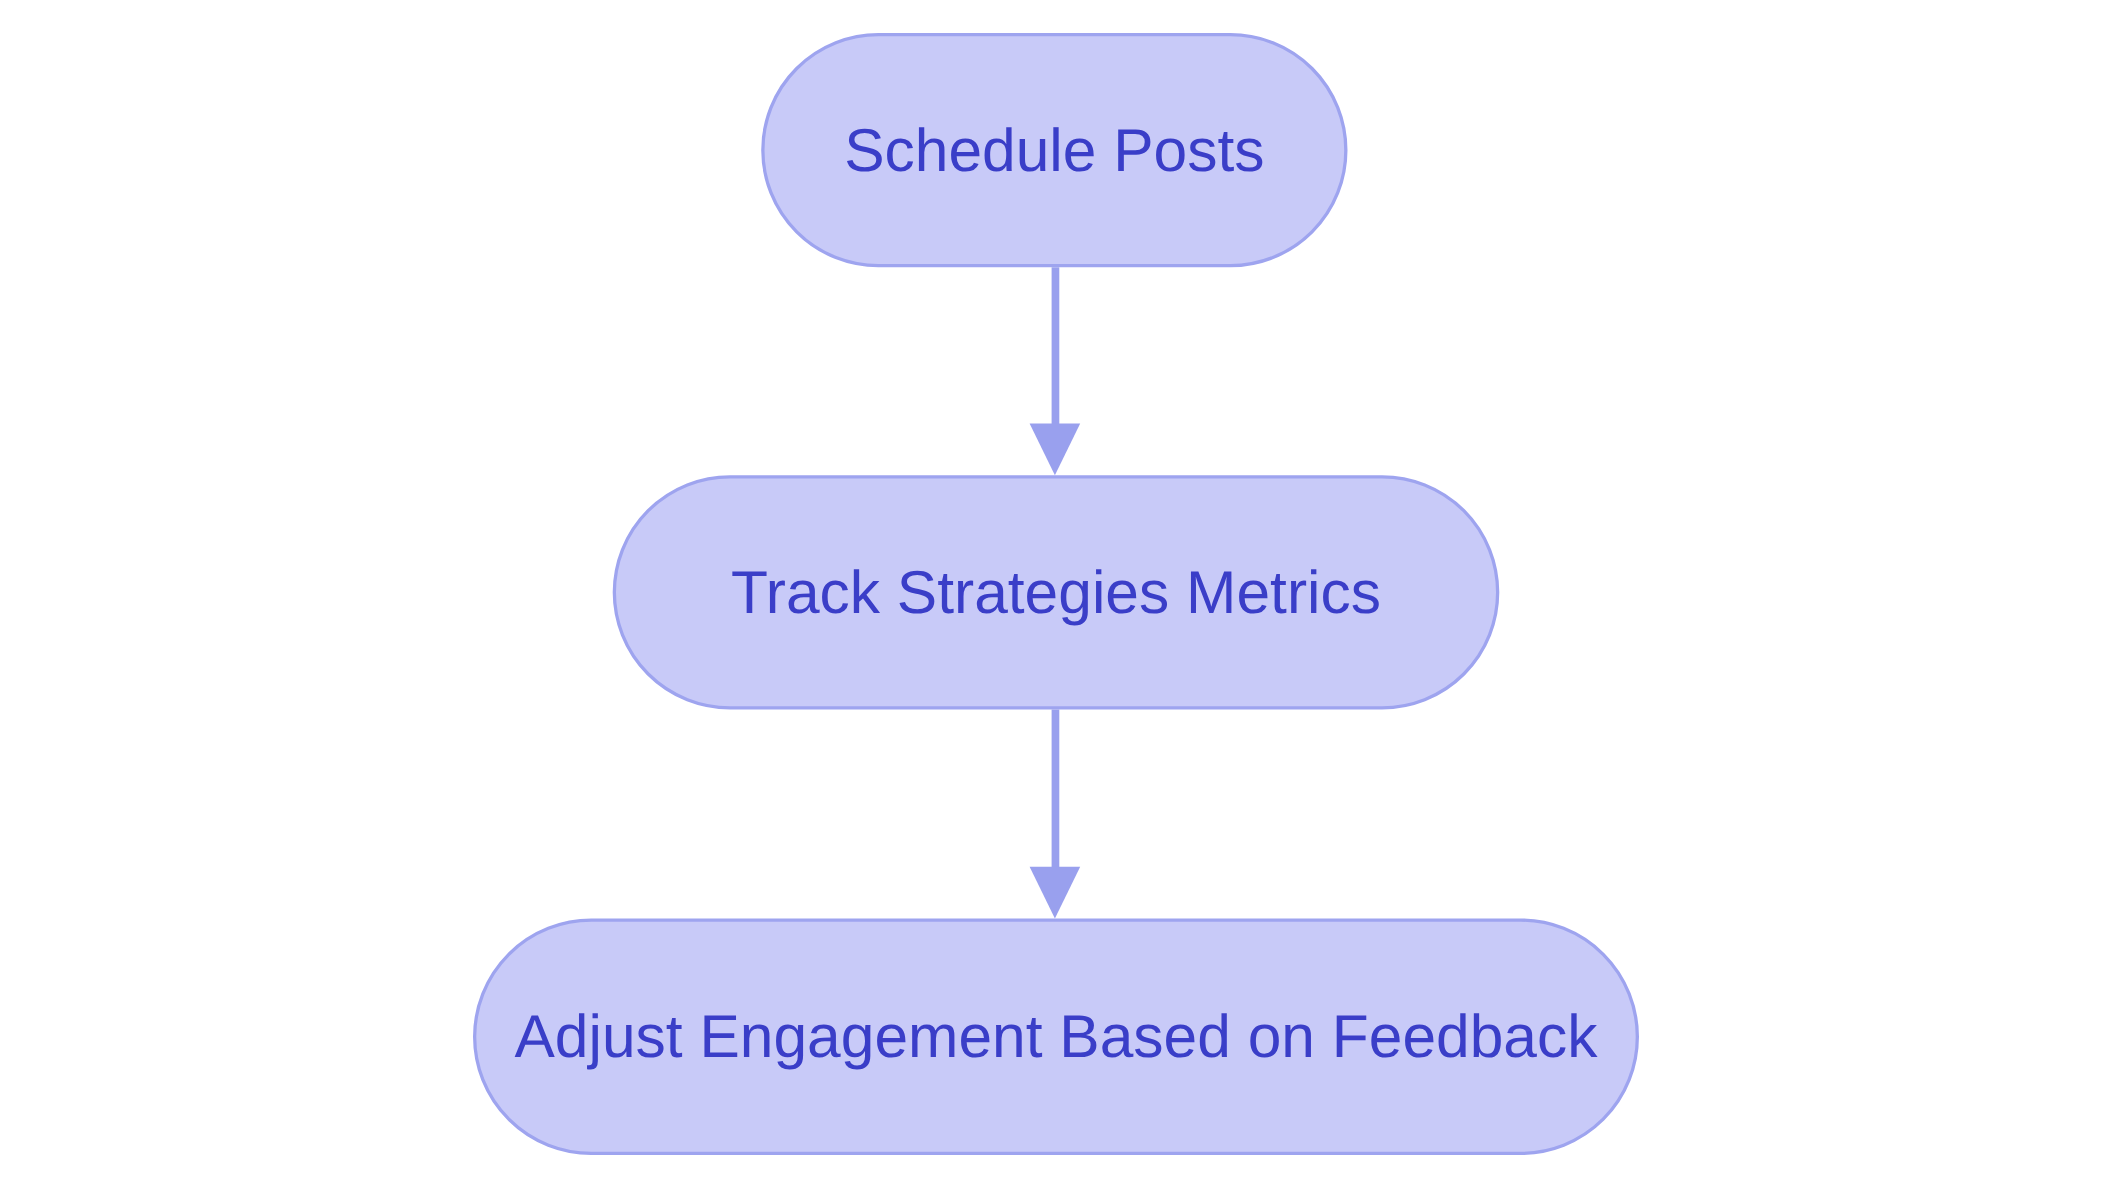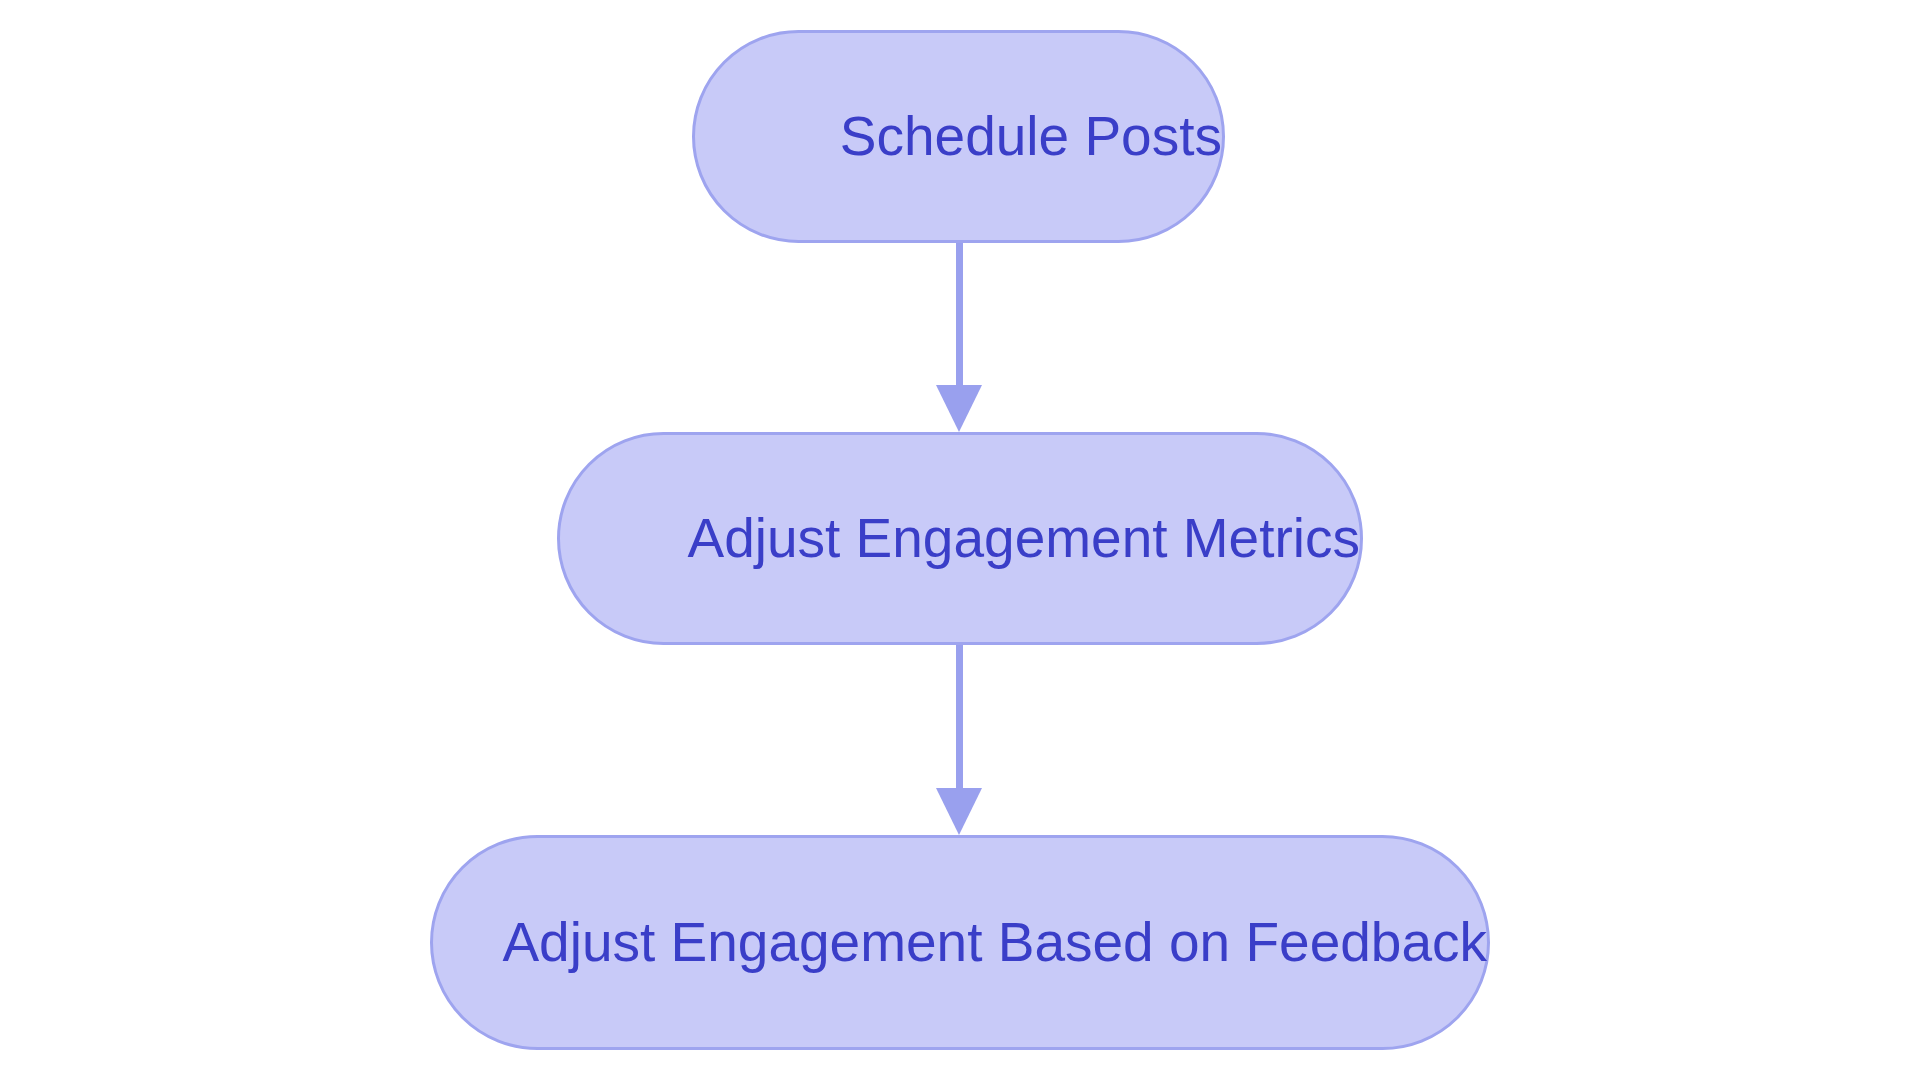--- a/index.html
+++ b/index.html
@@ -16,21 +16,21 @@
     font-family: "Liberation Sans", "DejaVu Sans", sans-serif;
   }
   .node {
     position: absolute;
     box-sizing: border-box;
     background: var(--node-fill, #c8caf8);
     border: 3px solid var(--node-border, #9ea4ef);
     border-radius: 110px;
     display: flex;
     align-items: center;
-    justify-content: flex-end;
+    justify-content: center;
     text-align: center;
   }
   .node-label {
     color: var(--text, #3a3ec8);
     font-size: 55px;
     line-height: 1.1;
     letter-spacing: 0px;
     white-space: nowrap;
   }
   .node-1 { left: 692px; top: 30px;  width: 533px;  height: 213px; }
@@ -66,21 +66,21 @@
   <div class="node node-1">
     <span class="node-label">Schedule Posts</span>
   </div>
 
   <div class="arrow arrow-1">
     <div class="arrow-line"></div>
     <div class="arrow-head"></div>
   </div>
 
   <div class="node node-2">
-    <span class="node-label">Adjust Engagement Metrics</span>
+    <span class="node-label">Track Strategies Metrics</span>
   </div>
 
   <div class="arrow arrow-2">
     <div class="arrow-line"></div>
     <div class="arrow-head"></div>
   </div>
 
   <div class="node node-3">
     <span class="node-label">Adjust Engagement Based on Feedback</span>
   </div>

